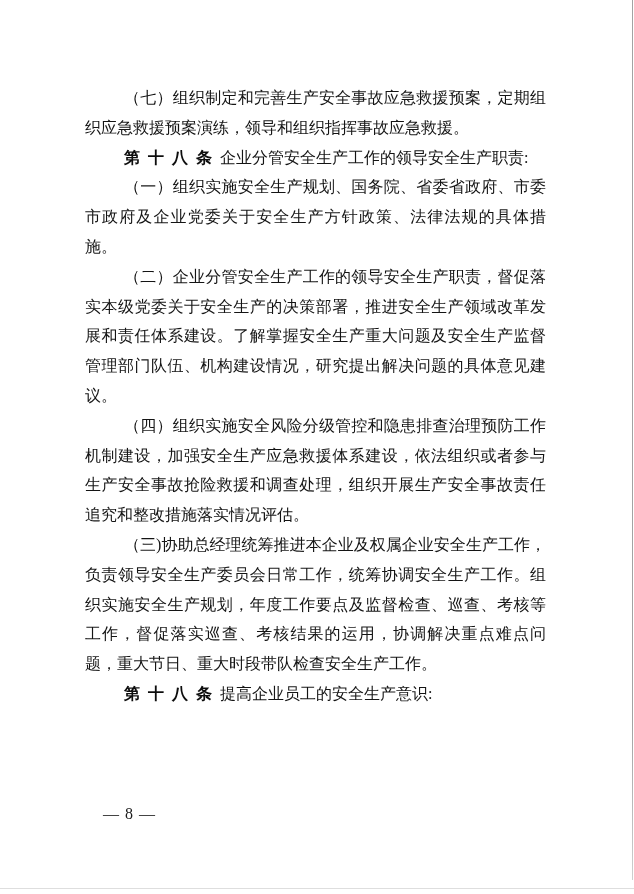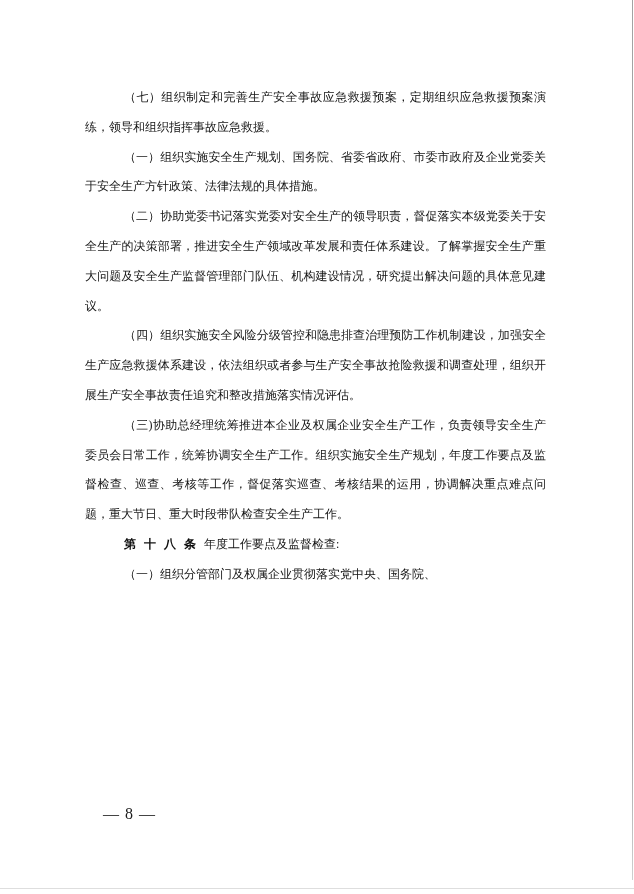--- a/index.html
+++ b/index.html
@@ -11,21 +11,21 @@
     font-family: "Liberation Serif", "DejaVu Serif", serif;
     color: #141414;
   }
   .page { position: absolute; inset: 0; }
   .text-block {
     position: absolute;
     left: 85px; top: 83px; width: 461px;
   }
   p.para {
     margin: 0;
-    font-size: 12px;
+    font-size: 16px;
     line-height: 29.8px;
     text-align: justify;
     text-indent: 39px;
   }
   p.para strong.clause-no {
     font-weight: bold;
     letter-spacing: 8px;
     color: #0d0d0d;
   }
   .page-number {
@@ -49,23 +49,23 @@
     width: 100%; height: 1px;
     background: #dedede;
   }
 </style>
 </head>
 <body>
 
 <div class="page">
   <div class="text-block" id="paragraphs">
       <p class="para">（七）组织制定和完善生产安全事故应急救援预案，定期组织应急救援预案演练，领导和组织指挥事故应急救援。</p>
+      <p class="para"><strong class="clause-no">第十八条</strong><span>企业分管安全生产工作的领导安全生产职责:</span></p>
       <p class="para">（一）组织实施安全生产规划、国务院、省委省政府、市委市政府及企业党委关于安全生产方针政策、法律法规的具体措施。</p>
-      <p class="para">（二）协助党委书记落实党委对安全生产的领导职责，督促落实本级党委关于安全生产的决策部署，推进安全生产领域改革发展和责任体系建设。了解掌握安全生产重大问题及安全生产监督管理部门队伍、机构建设情况，研究提出解决问题的具体意见建议。</p>
+      <p class="para">（二）企业分管安全生产工作的领导安全生产职责，督促落实本级党委关于安全生产的决策部署，推进安全生产领域改革发展和责任体系建设。了解掌握安全生产重大问题及安全生产监督管理部门队伍、机构建设情况，研究提出解决问题的具体意见建议。</p>
       <p class="para">（四）组织实施安全风险分级管控和隐患排查治理预防工作机制建设，加强安全生产应急救援体系建设，依法组织或者参与生产安全事故抢险救援和调查处理，组织开展生产安全事故责任追究和整改措施落实情况评估。</p>
       <p class="para">（三)协助总经理统筹推进本企业及权属企业安全生产工作，负责领导安全生产委员会日常工作，统筹协调安全生产工作。组织实施安全生产规划，年度工作要点及监督检查、巡查、考核等工作，督促落实巡查、考核结果的运用，协调解决重点难点问题，重大节日、重大时段带队检查安全生产工作。</p>
-      <p class="para"><strong class="clause-no">第十八条</strong><span>年度工作要点及监督检查:</span></p>
-      <p class="para">（一）组织分管部门及权属企业贯彻落实党中央、国务院、</p>
+      <p class="para"><strong class="clause-no">第十八条</strong><span>提高企业员工的安全生产意识:</span></p>
     </div>
   <div class="page-number">— 8 —</div>
   <div class="edge-right"></div>
   <div class="edge-bottom"></div>
 </div>
 
 </body></html>

